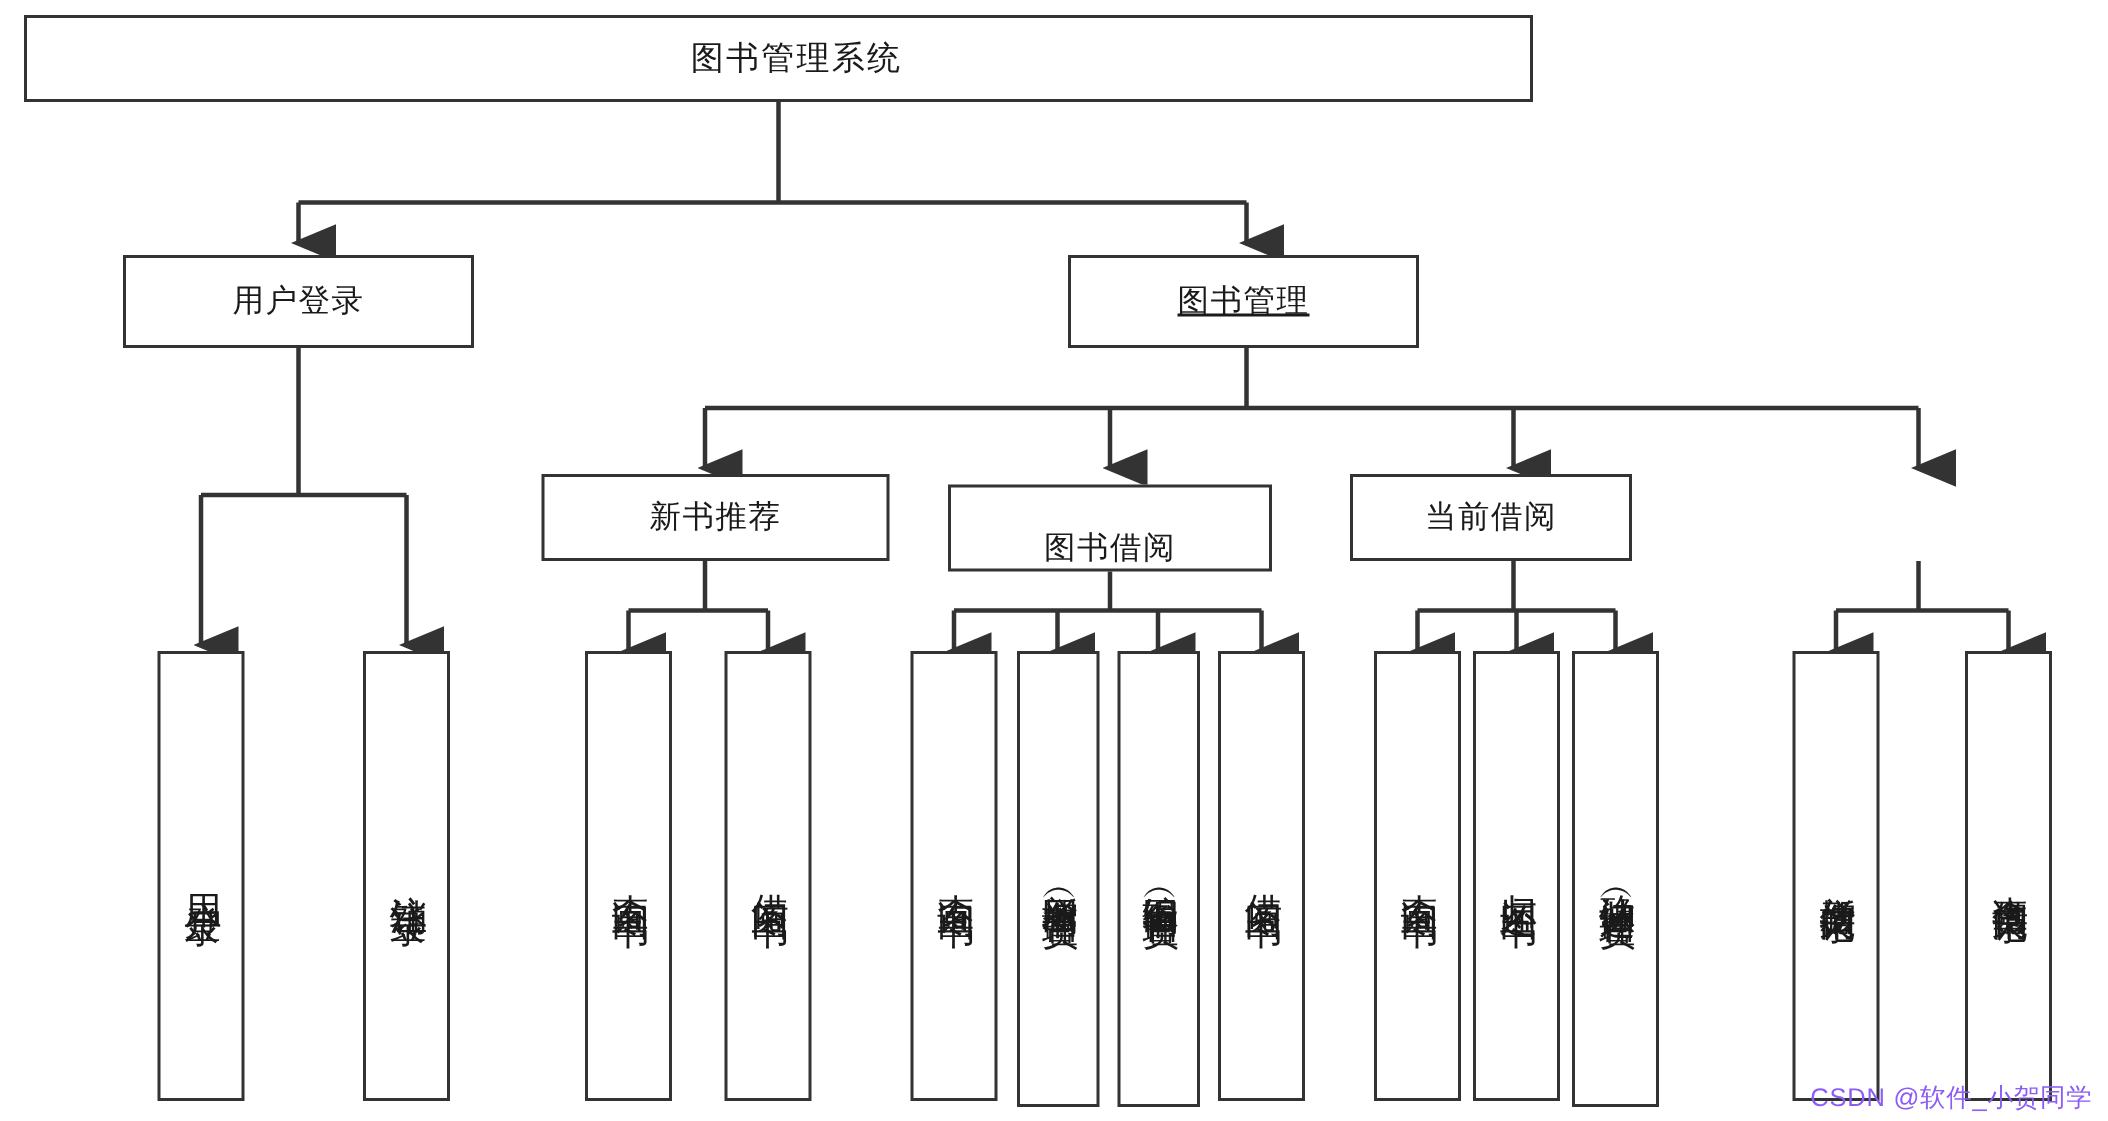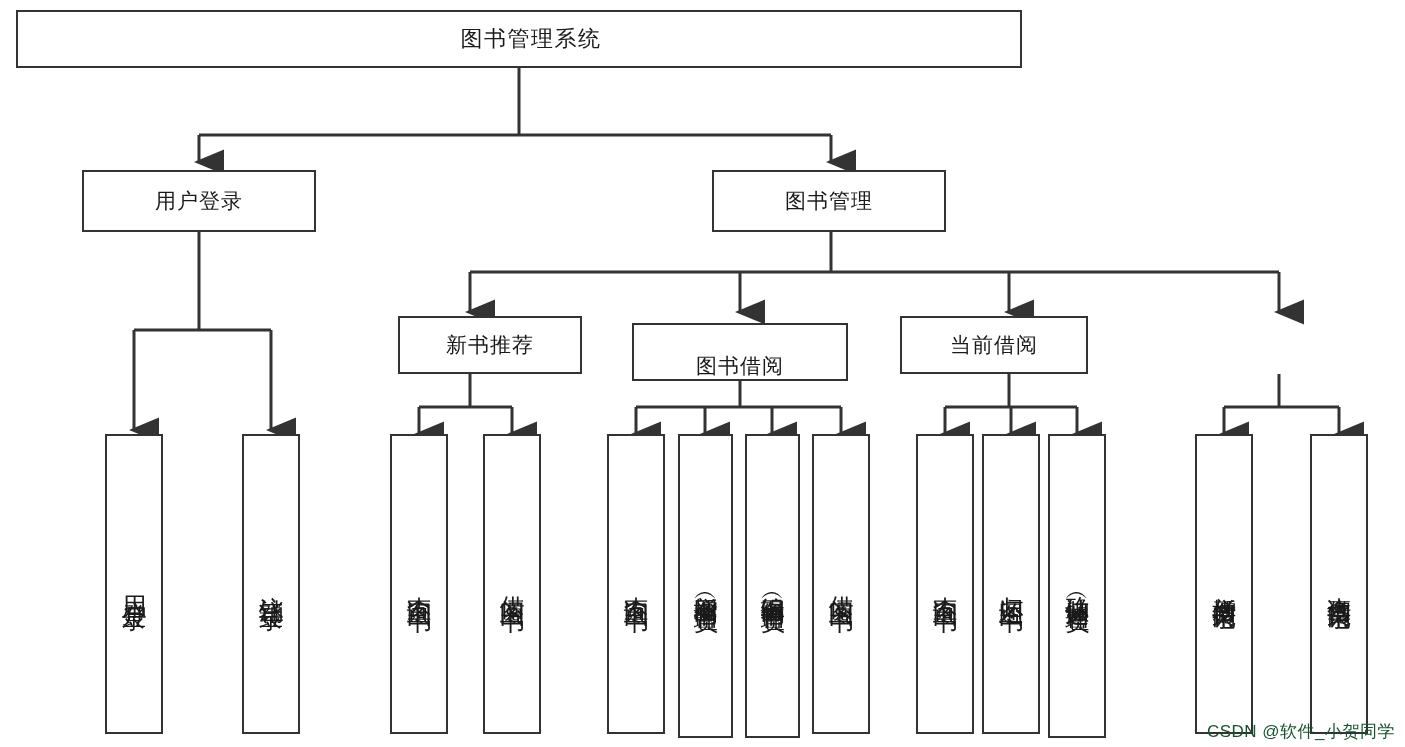--- a/index.html
+++ b/index.html
@@ -62,21 +62,21 @@
     white-space:nowrap;
   }
   .node.v.long .label{
     font-size:24px;
     letter-spacing:2px;
   }
   .watermark{
     position:absolute;
     right:10px;
     bottom:4px;
-    color:#14532d;
+    color:#8b5cf6;
     font-size:17px;
     letter-spacing:.5px;
     z-index:3;
     white-space:nowrap;
     user-select:none;
   }
 </style>
 </head>
 <body>
 
@@ -133,25 +133,25 @@
     </g>
   </svg>
 
   <div class="node h root" style="left:16px;top:10px;width:1006px;height:58px;padding-left:24px;">
     <span class="label">图书管理系统</span>
   </div>
 
   <div class="node h" style="left:82px;top:170px;width:234px;height:62px;">
     <span class="label">用户登录</span>
   </div>
-  <div class="node h" style="left:712px;top:170px;width:234px;height:62px;">
+  <div class="node h" style="left:712px;top:170px;width:234px;height:62px;text-decoration:underline;">
     <span class="label">图书管理</span>
   </div>
 
-  <div class="node h" style="left:361px;top:316px;width:184px;height:58px;margin-left:37px;">
+  <div class="node h" style="left:361px;top:316px;width:232px;height:58px;">
     <span class="label">新书推荐</span>
   </div>
   <div class="node h" style="left:632px;top:323px;width:216px;height:58px;align-items:flex-end;">
     <span class="label">图书借阅</span>
   </div>
   <div class="node h" style="left:900px;top:316px;width:188px;height:58px;">
     <span class="label">当前借阅</span>
   </div>
 
   <div class="node v" style="left:105px;top:434px;width:58px;height:300px;">

